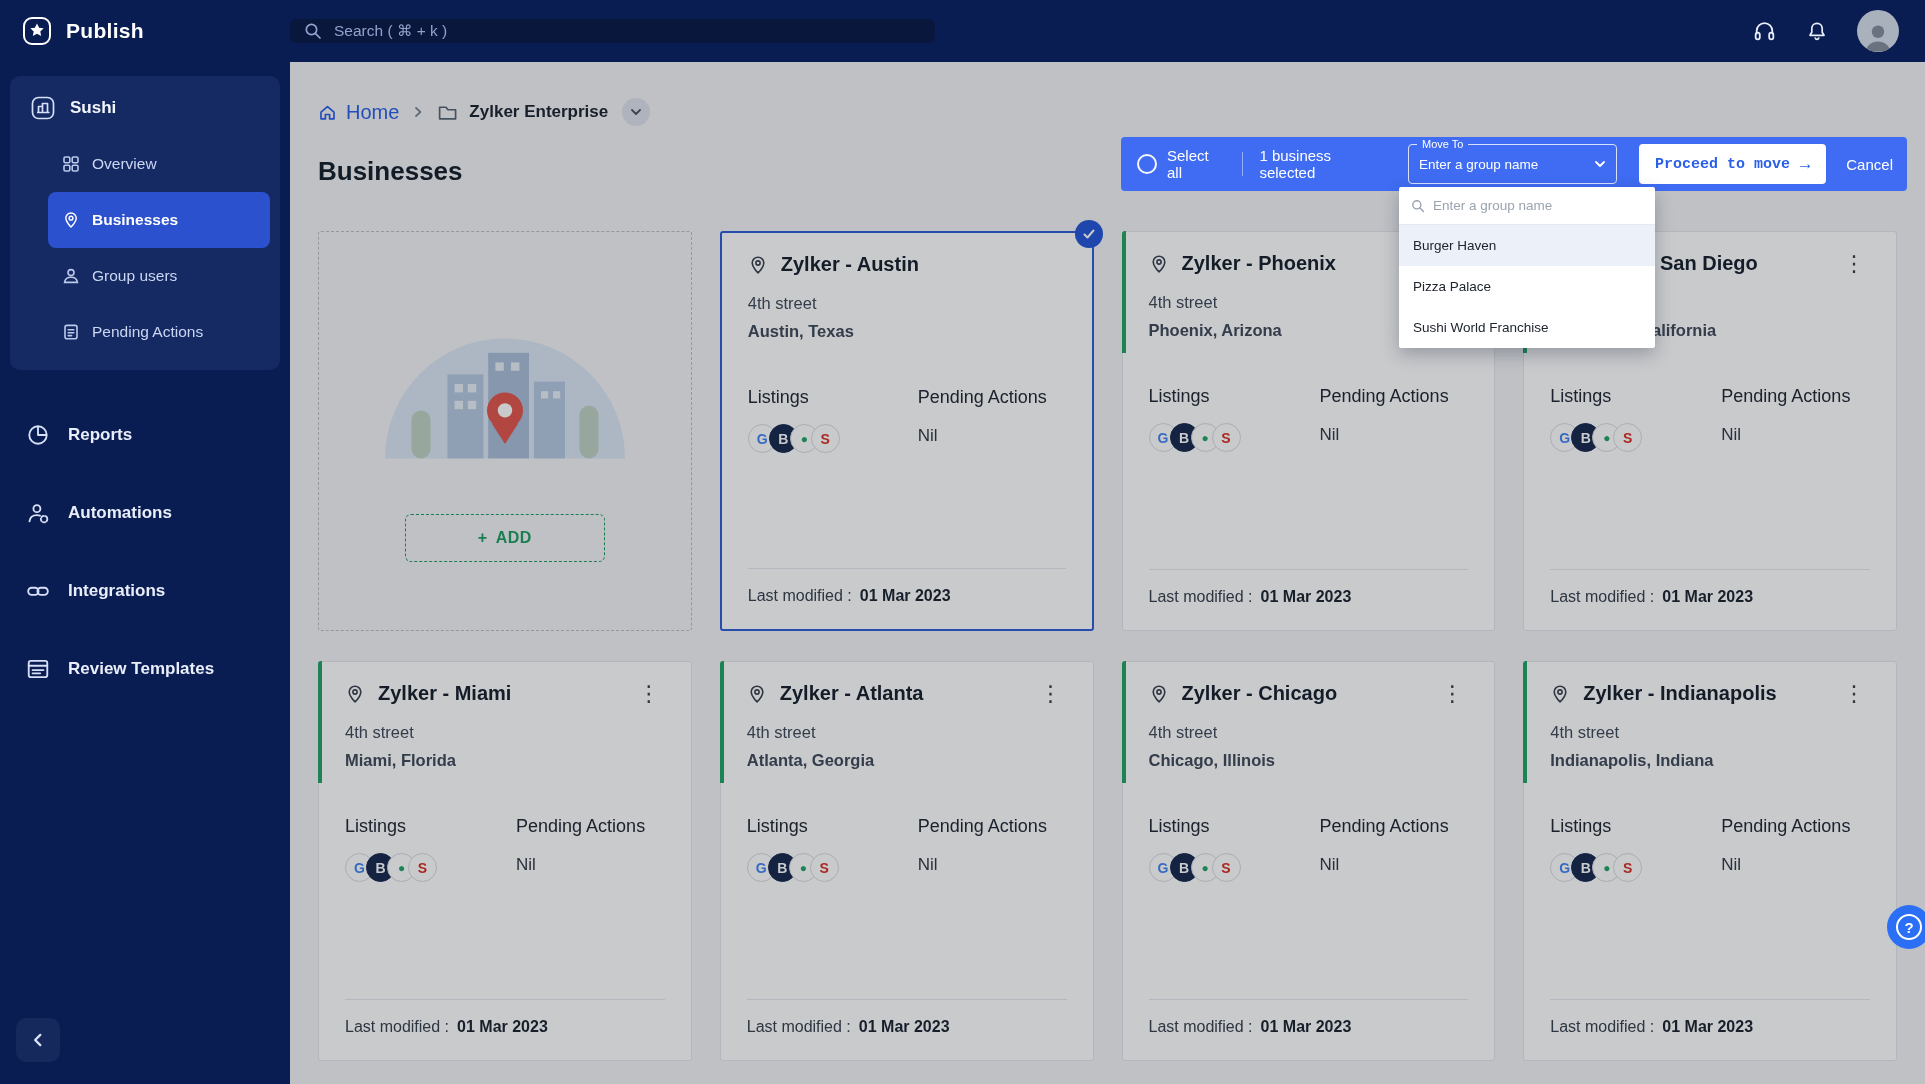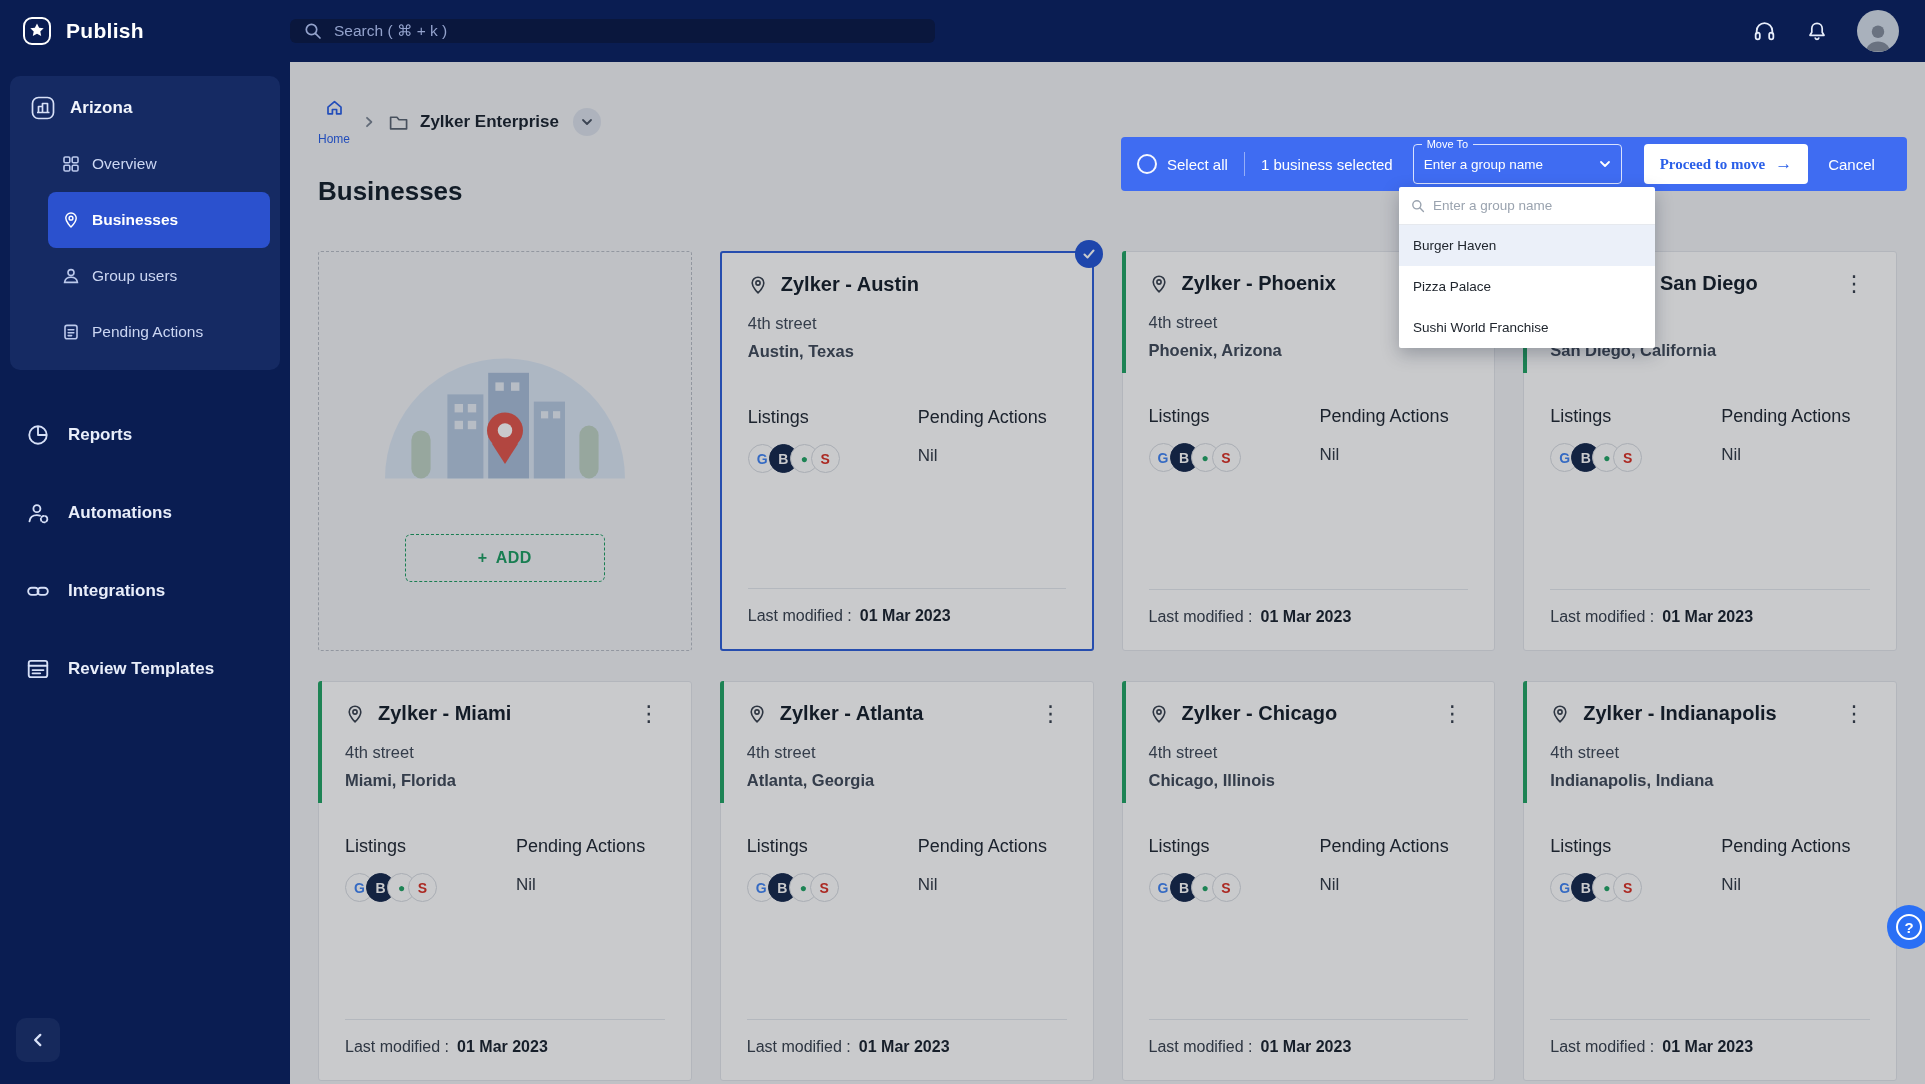--- a/index.html
+++ b/index.html
@@ -30,21 +30,21 @@
   .subitem.active .sicon { color:#FFFFFF; }
   .mainnav { margin-top:26px; }
   .navitem { height:78px; display:flex; align-items:center; gap:18px; padding:0 26px; color:#E9EEFA; font-size:17px; font-weight:600; cursor:pointer; }
   .nicon { color:#D7E0F7; display:flex; }
   .collapse { position:absolute; left:16px; bottom:22px; width:44px; height:44px; border-radius:10px; background:#16295C; border:none; color:#D9E2F8; cursor:pointer; display:flex; align-items:center; justify-content:center; }
 
   
   .main { position:absolute; top:62px; left:290px; right:0; bottom:0; background:#F2F4F7; overflow:hidden; }
   .main-inner { padding:0 28px; }
   .breadcrumb { display:flex; align-items:center; gap:12px; margin-top:36px; }
-  .crumb-home { display:flex; align-items:center; gap:15px; color:#2A5FE8; font-size:12px; cursor:pointer;flex-direction:column; }
+  .crumb-home { display:flex; align-items:center; gap:9px; color:#2A5FE8; font-size:20px; cursor:pointer; }
   .crumb-sep { color:#7C8694; display:flex; }
   .crumb-cur { display:flex; align-items:center; gap:11px; color:#1B2430; font-size:17px; font-weight:600; }
   .folder-ic { color:#5A6472; display:flex; }
   .crumb-dd { width:28px; height:28px; border-radius:50%; background:#DDE2EC; border:none; color:#4A5464; margin-left:2px; display:flex; align-items:center; justify-content:center; cursor:pointer; }
   .page-title { margin-top:30px; font-size:26px; font-weight:700; color:#15202C; }
 
   .grid { margin-top:44px; display:grid; grid-template-columns:repeat(4,1fr); column-gap:28px; row-gap:30px; }
   .card { position:relative; background:#FFFFFF; border:1px solid #E3E6EB; border-radius:3px; height:400px; }
   .business { padding:20px 26px 24px; display:flex; flex-direction:column; cursor:pointer; }
   .business:not(.selected)::before { content:""; position:absolute; left:-1px; top:-1px; width:4px; height:122px; background:#23A566; border-radius:3px 0 0 0; }
@@ -80,21 +80,21 @@
   
   .selection-toolbar { position:absolute; top:75px; left:831px; right:18px; height:54px; background:#3F6CF2; border-radius:4px; display:flex; align-items:center; padding:0 14px 0 16px; color:#FFFFFF; z-index:50; }
   .radio { width:20px; height:20px; border-radius:50%; border:2px solid rgba(255,255,255,.95); flex:none; cursor:pointer; }
   .sel-label { margin-left:10px; font-size:15px; cursor:pointer; }
   .tdiv { width:1px; height:24px; background:rgba(255,255,255,.45); margin:0 16px; }
   .sel-count { font-size:15px; }
   .movebox { position:relative; margin-left:20px; width:209px; height:40px; border:1px solid rgba(255,255,255,.8); border-radius:4px; display:flex; align-items:center; padding:0 10px; cursor:pointer; flex:none; }
   .movebox-label { position:absolute; top:-8px; left:8px; font-size:11px; background:#3F6CF2; padding:0 5px; line-height:1.3; }
   .movebox-value { font-size:13.5px; }
   .movebox-chevron { margin-left:auto; display:flex; color:#FFFFFF; }
-  .proceed-btn { margin-left:22px; height:40px; background:#FFFFFF; color:#2A5FE8; border:none; border-radius:4px; font-size:15px; font-weight:700; padding:0 16px; display:flex; align-items:center; gap:10px; cursor:pointer; font-family:Liberation Serif, serif; white-space:nowrap; }
+  .proceed-btn { margin-left:22px; height:40px; background:#FFFFFF; color:#2A5FE8; border:none; border-radius:4px; font-size:15px; font-weight:700; padding:0 16px; display:flex; align-items:center; gap:10px; cursor:pointer; font-family:Liberation Mono, monospace; white-space:nowrap; }
   .proceed-arrow { font-size:17px; font-weight:400; }
   .cancel-btn { margin-left:20px; background:none; border:none; color:#FFFFFF; font-size:15px; cursor:pointer; font-family:inherit; }
 
   
   .move-dropdown { position:absolute; top:125px; left:1109px; width:256px; background:#FFFFFF; border-radius:2px; box-shadow:0 6px 18px rgba(15,25,45,.28); z-index:60; }
   .dd-search { display:flex; align-items:center; gap:8px; padding:11px 12px; border-bottom:1px solid #E6E9EE; color:#98A1AD; }
   .dd-search input { border:none; outline:none; flex:1; font-size:13.5px; font-family:inherit; color:#333B47; }
   .dd-search input::placeholder { color:#9AA3AF; }
   .dd-option { padding:13px 14px; font-size:13.5px; color:#20262E; cursor:pointer; }
   .dd-option.highlighted { background:#EBF0F9; }
@@ -150,21 +150,21 @@
 
 <aside class="sidebar">
   <div class="groups-panel">
     <div class="group-header">
       <span class="gicon">
         <svg width="26" height="26" viewBox="0 0 26 26" fill="none" stroke="currentColor" stroke-width="1.7" stroke-linejoin="round">
             <rect x="2.5" y="2.5" width="21" height="21" rx="6"></rect>
             <path d="M8.5 17.5v-6h4v6M12.5 17.5v-9h5v9M7 17.5h12.5"></path>
           </svg>
       </span>
-      <span>Arizona</span>
+      <span>Sushi</span>
     </div>
     <div class="subnav">
       <div class="subitem">
         <span class="sicon">
           <svg width="18" height="18" viewBox="0 0 18 18" fill="none" stroke="currentColor" stroke-width="1.6">
               <rect x="2" y="2" width="5.8" height="5.8" rx="1.3"></rect>
               <rect x="10.2" y="2" width="5.8" height="5.8" rx="1.3"></rect>
               <rect x="2" y="10.2" width="5.8" height="5.8" rx="1.3"></rect>
               <rect x="10.2" y="10.2" width="5.8" height="5.8" rx="1.3"></rect>
             </svg>

